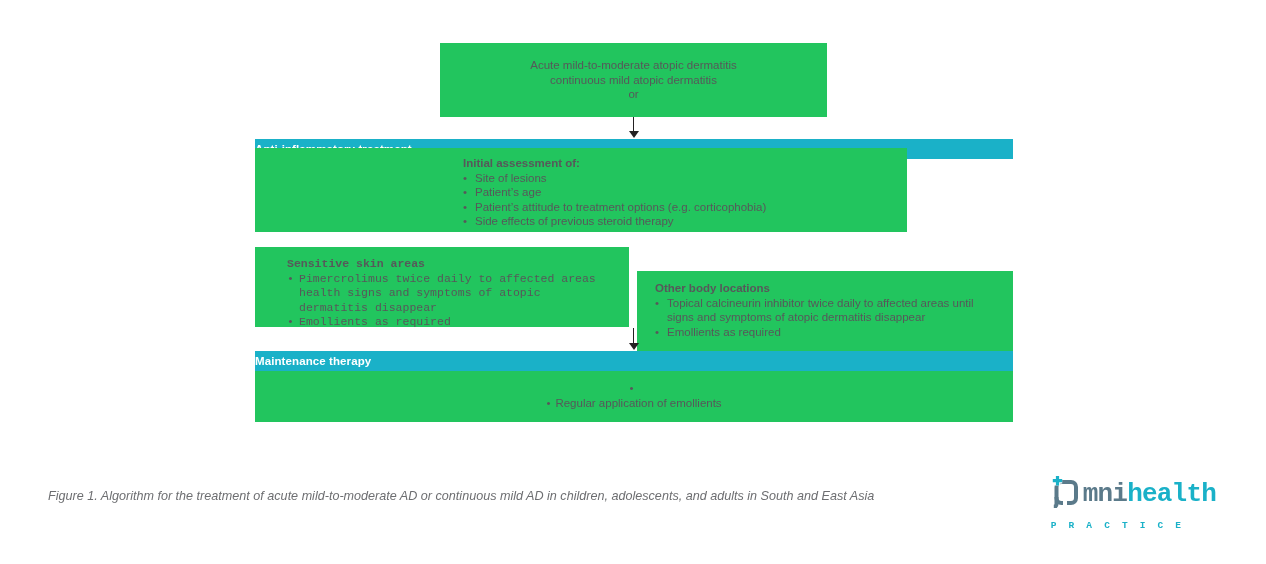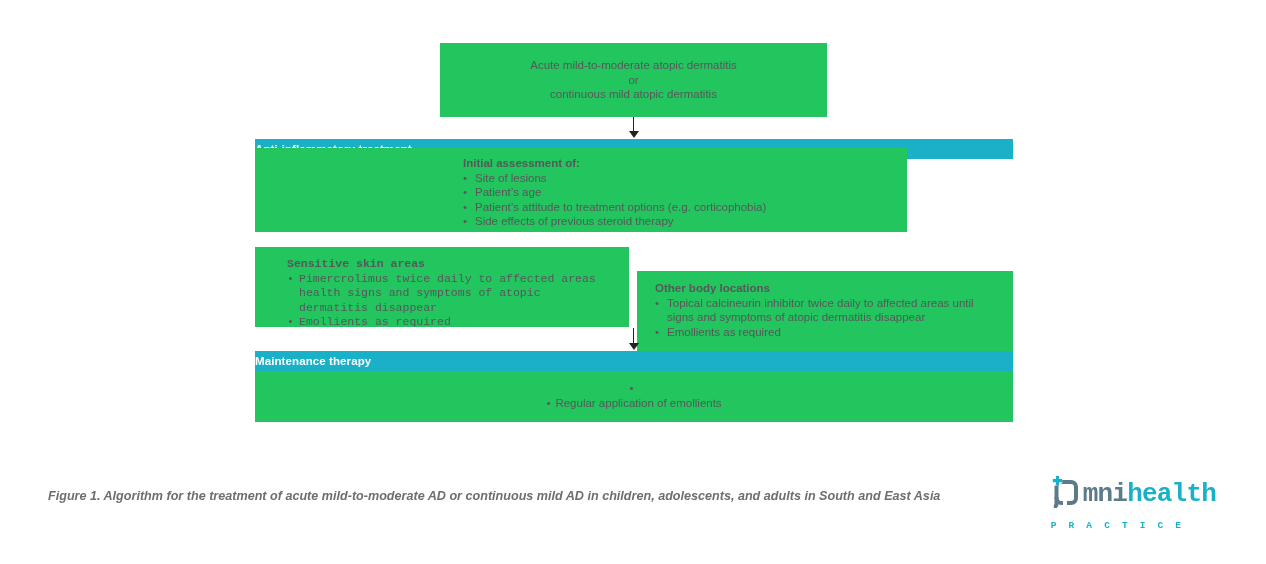--- a/index.html
+++ b/index.html
@@ -56,21 +56,20 @@
   .arrow2 { left: 627px; top: 328px; height: 22px; }
   .bar1 { top: 139px; }
   .bar2 { top: 351px; }
   .caption {
     position: absolute;
     left: 48px; top: 489px;
     font-style: italic;
     font-size: 12.6px;
     color: #6d6e71;
     white-space: nowrap;
-    font-weight: bold;
   }
   .logo { position: absolute; right: 50px; top: 476px; }
   .logo-row { display: flex; align-items: flex-end; }
   .logo-glyph { display: block; margin-right: 2px; }
   .logo-omni, .logo-health {
     font-size: 26px; line-height: 27px; font-weight: bold; letter-spacing: -0.8px; font-family: Liberation Mono, monospace;
   }
   .logo-omni { color: #5b7a8a; }
   .logo-health { color: #1ab1c8; }
   .logo-tagline {
@@ -83,22 +82,22 @@
     font-family: Liberation Mono, monospace;
   }
 </style>
 </head>
 <body>
 
 <div class="stage">
 
   <div class="lightbox top-box">
     <div>Acute mild-to-moderate atopic dermatitis</div>
+    <div>continuous mild atopic dermatitis</div>
     <div>or</div>
-    <div>continuous mild atopic dermatitis</div>
   </div>
 
   <div class="arrow arrow1">
     <div class="shaft"></div>
     <div class="head"></div>
   </div>
 
   <div class="bar bar1">Anti-inflammatory treatment</div>
 
   <div class="lightbox assess-box">

